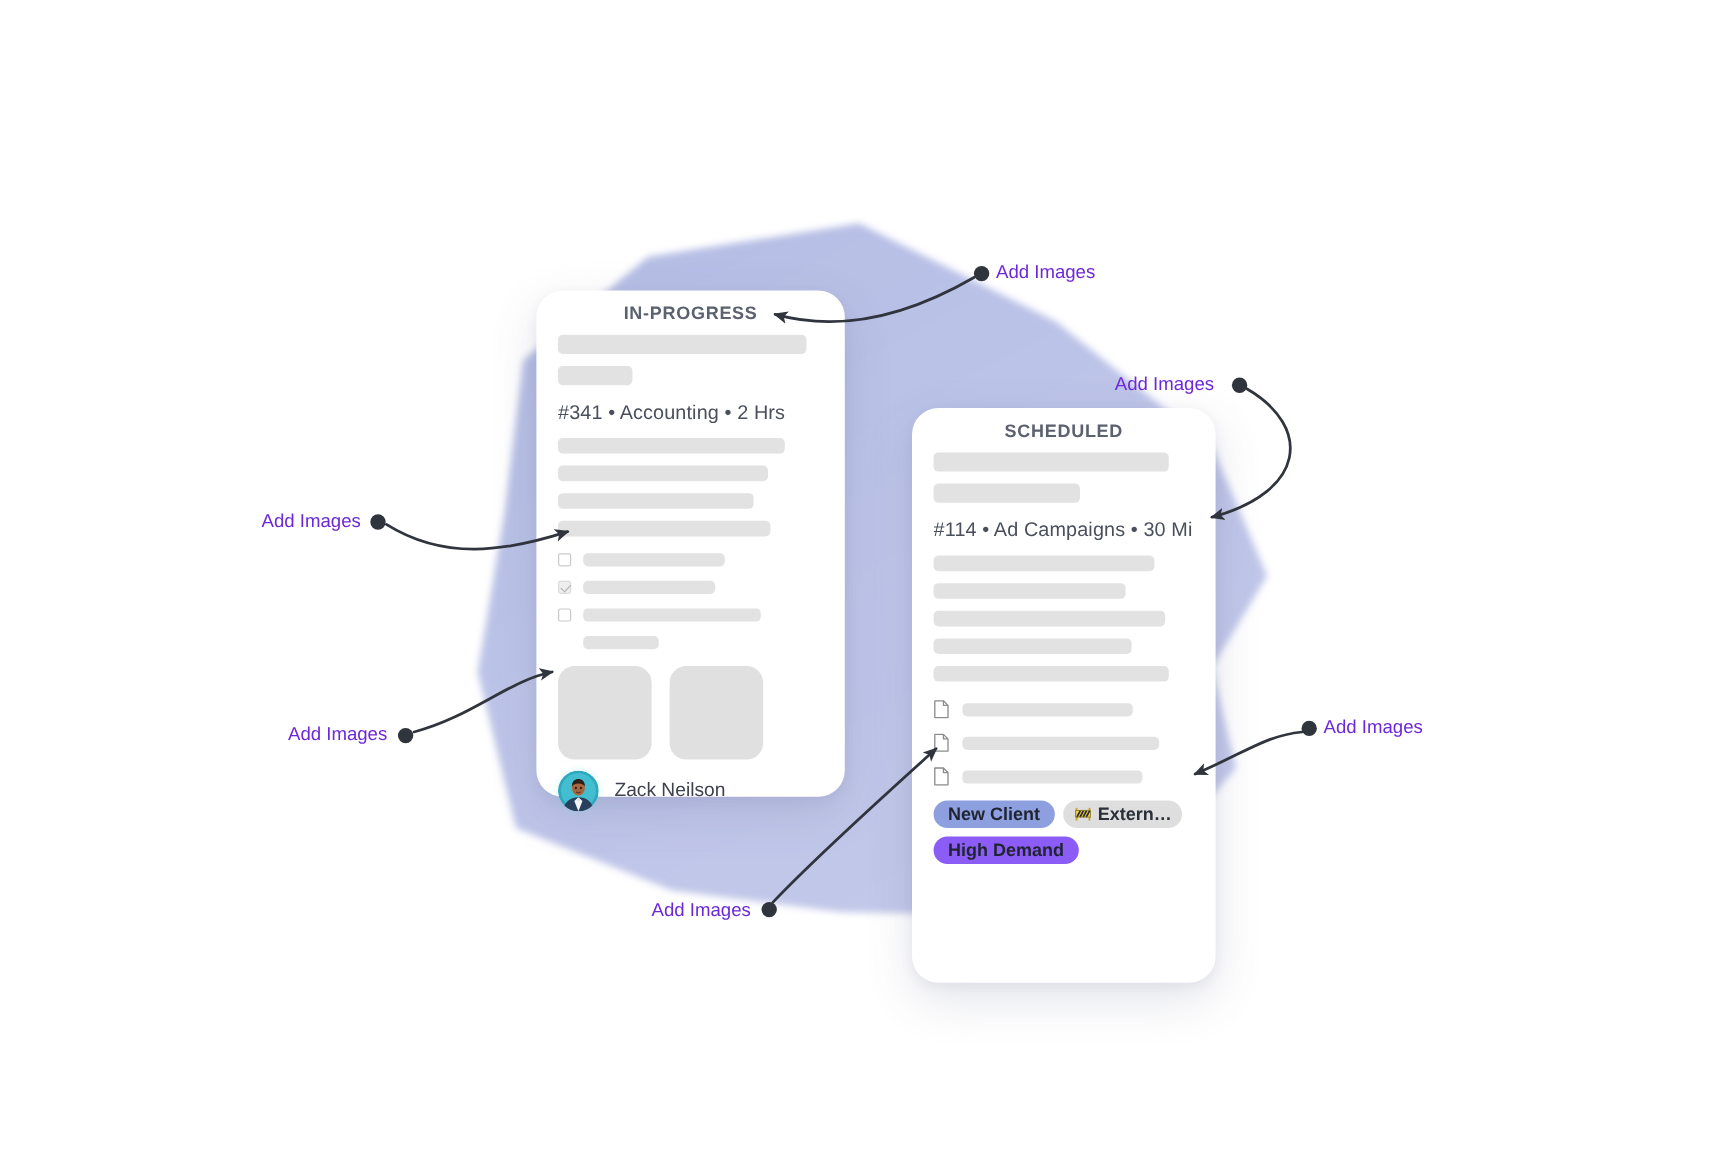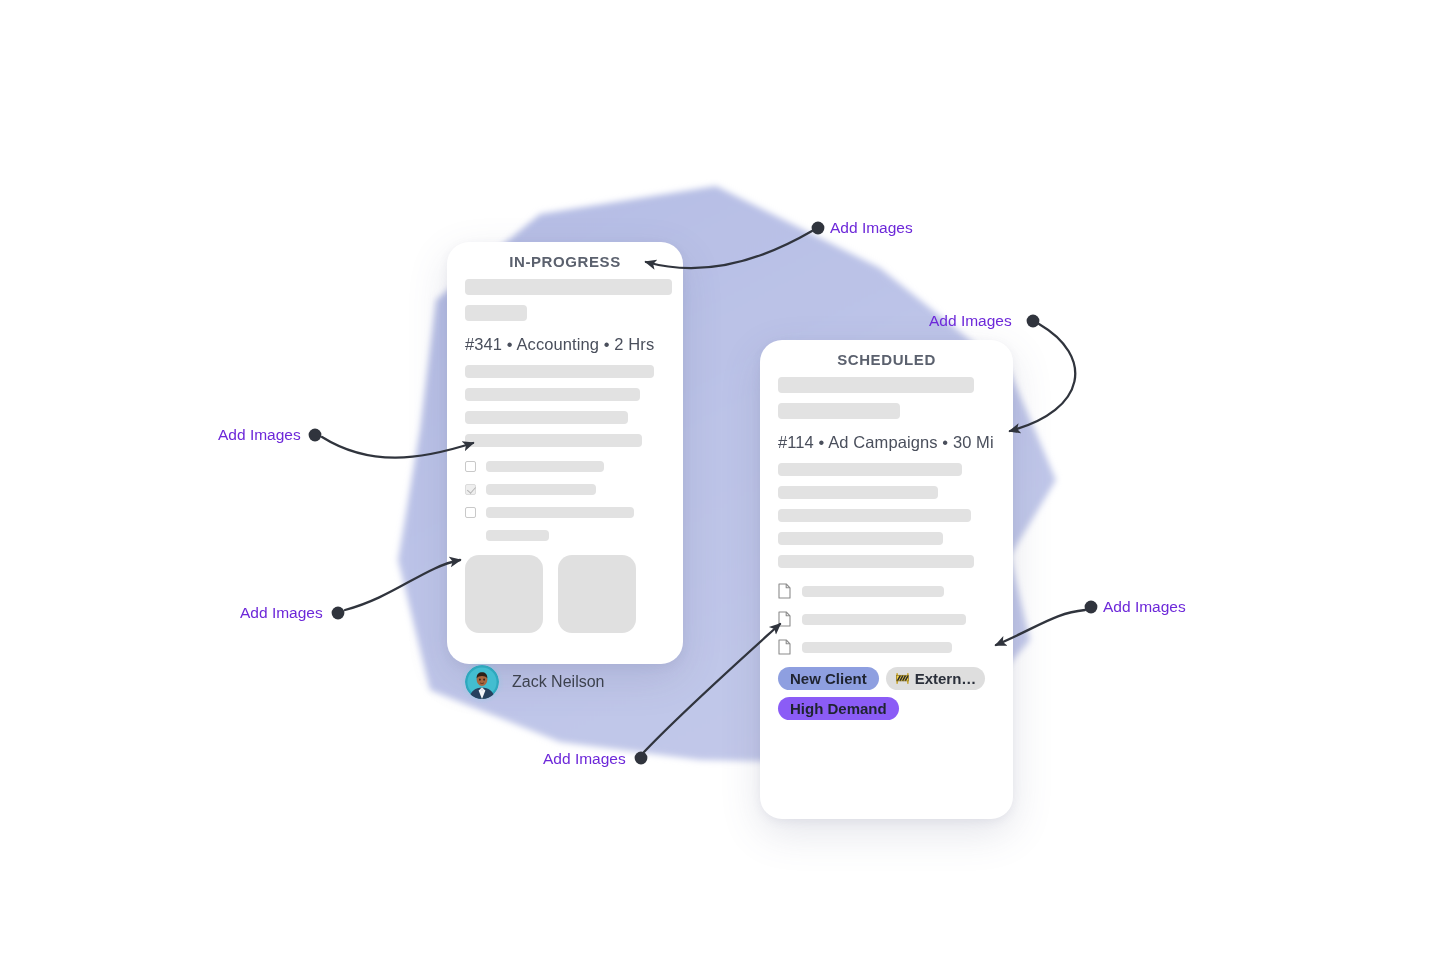--- a/index.html
+++ b/index.html
@@ -15,21 +15,21 @@
   .blob-layer { position: absolute; inset: 0; z-index: 1; }
 
   
   .card {
     position: absolute;
     background: #ffffff;
     border-radius: 22px;
     box-shadow: 0 14px 40px rgba(90,95,130,.16), 0 3px 10px rgba(90,95,130,.08);
     z-index: 3;
   }
-  .card-inprogress { left: 447px; top: 242px; width: 236px; height: 422px; }
+  .card-inprogress { left: 447px; top: 242px; width: 257px; height: 422px; }
   .card-scheduled  { left: 760px; top: 340px; width: 253px; height: 479px; }
 
   .card-title {
     text-align: center;
     font-size: 15px;
     font-weight: bold;
     letter-spacing: .6px;
     color: #5b616e;
     padding-top: 11px;
     padding-bottom: 9px;
@@ -62,21 +62,21 @@
     border: solid #b4b4b4; border-width: 0 1.6px 1.6px 0;
     transform: rotate(42deg);
   }
   .check-bar { background: #e2e2e2; border-radius: 4px; height: 11px; }
 
   
   .thumbs { display: flex; gap: 15px; margin-top: 14px; }
   .thumb { width: 78px; height: 78px; background: #e0e0e0; border-radius: 14px; }
 
   
-  .assignee { display: flex; align-items: center; gap: 13px; margin-top: 32px; }
+  .assignee { display: flex; align-items: center; gap: 13px; margin-top: 9px; }
   .avatar-wrap { position: relative; width: 34px; height: 34px; flex: 0 0 34px; }
   .avatar-glow {
     position: absolute; left: -6px; top: -6px; width: 46px; height: 46px;
     border-radius: 50%;
     background: radial-gradient(circle, rgba(80,210,225,.45) 0%, rgba(80,210,225,0) 68%);
   }
   .avatar { position: absolute; inset: 0; border-radius: 50%; overflow: hidden; }
   .assignee-name { font-size: 16px; color: #3d424e; }
 
   

